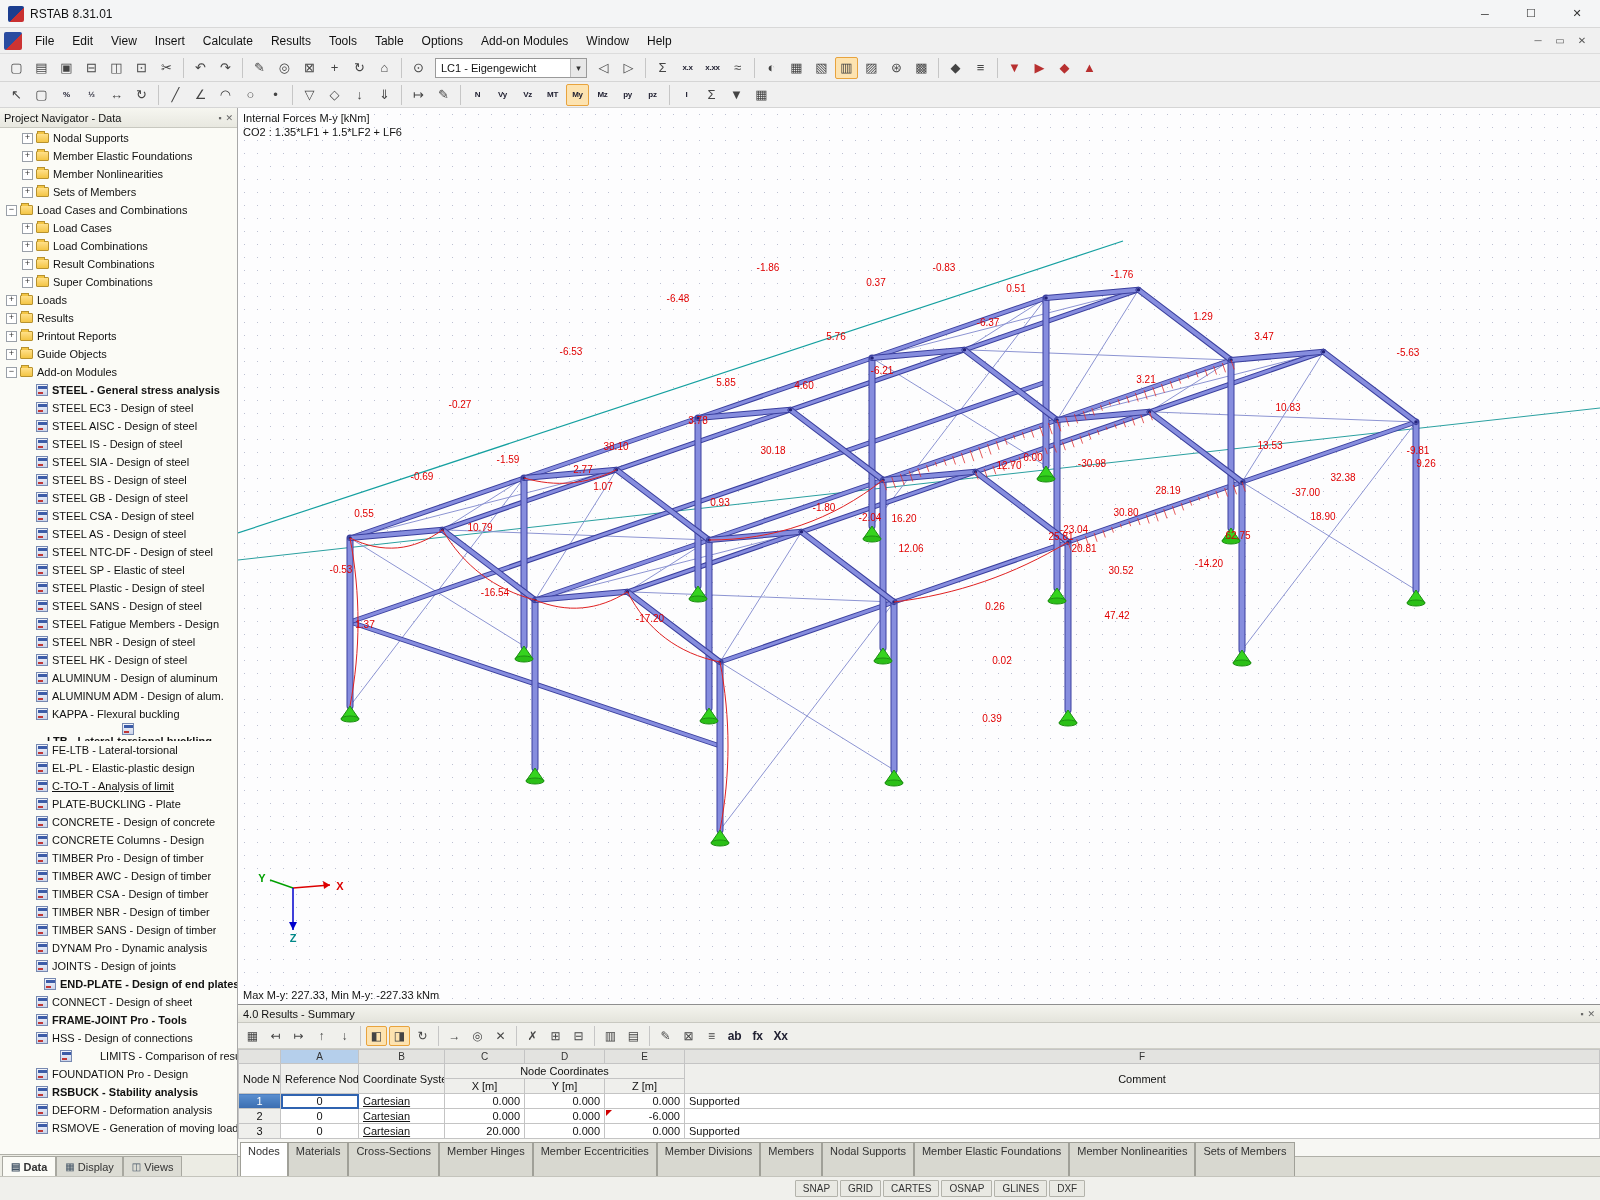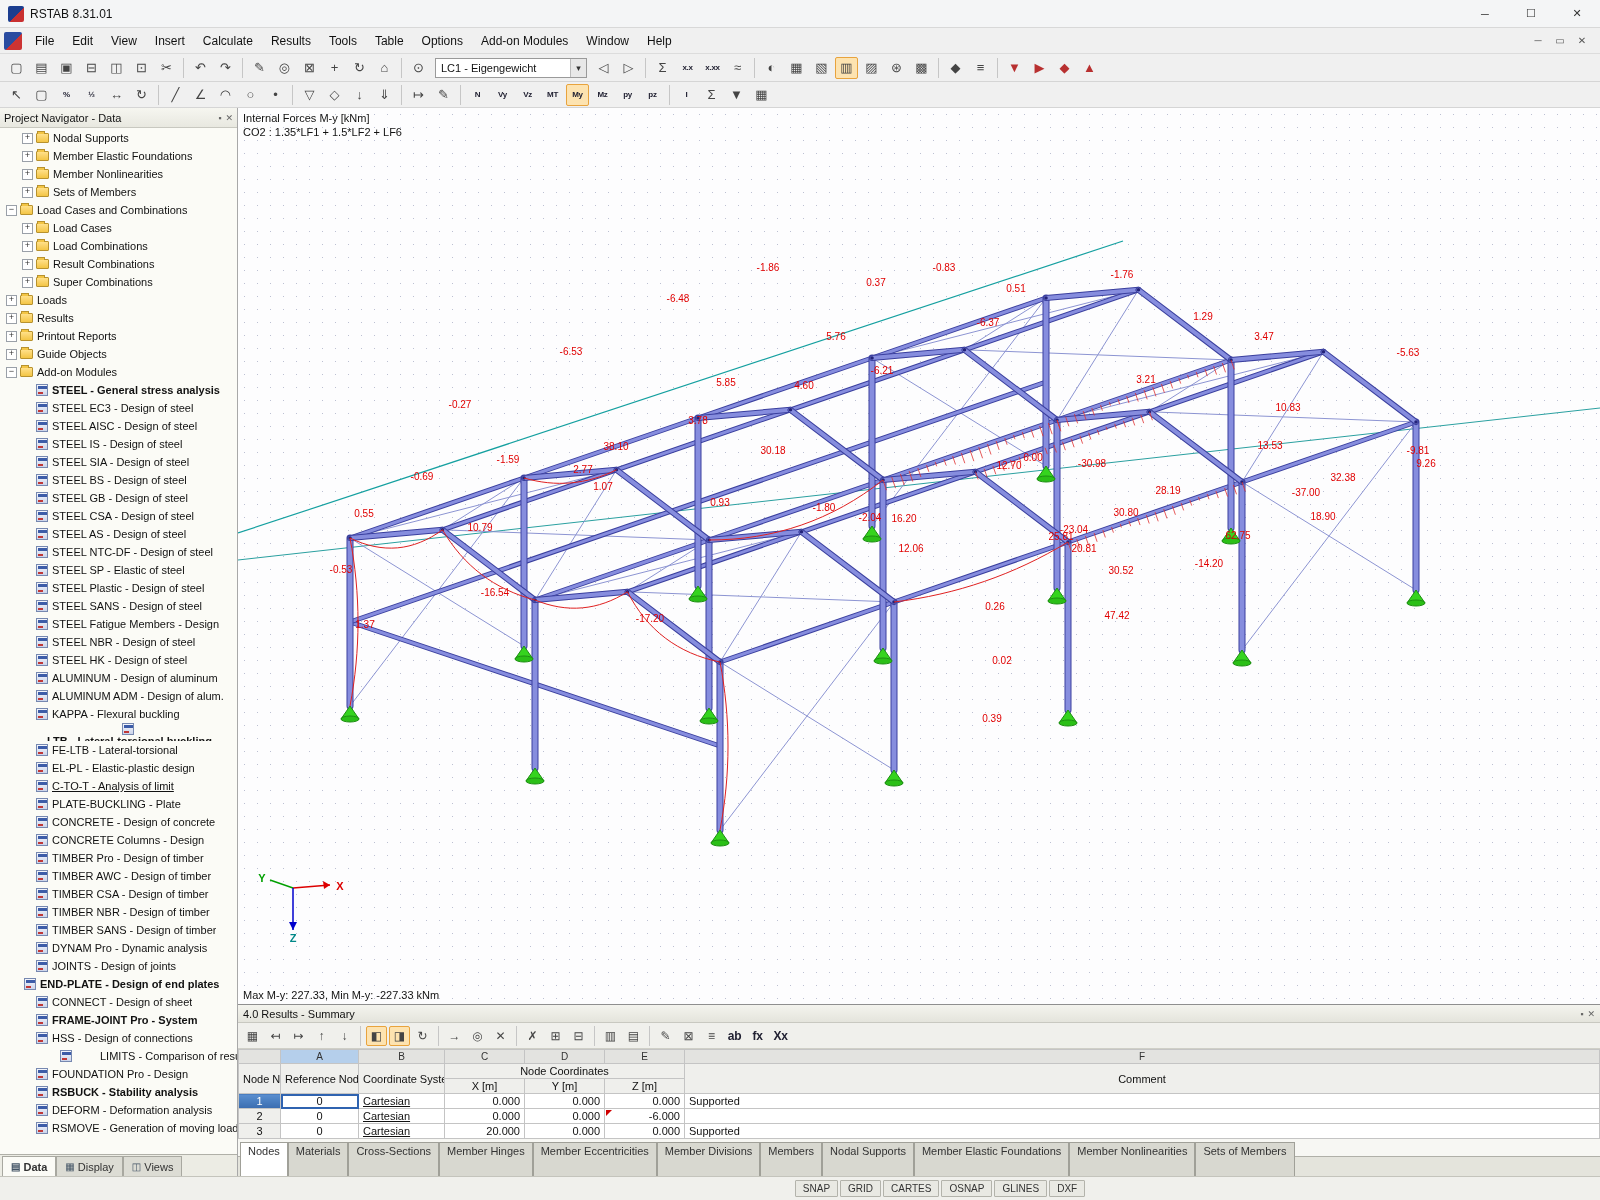--- a/index.html
+++ b/index.html
@@ -495,34 +495,34 @@
           <div class="trow" style="padding-left: 22px;">
             <span class="expspace"></span>
             <span class="mod"></span>
             <span class="tlabel">DYNAM Pro - Dynamic analysis</span>
           </div>
           <div class="trow" style="padding-left: 22px;">
             <span class="expspace"></span>
             <span class="mod"></span>
             <span class="tlabel">JOINTS - Design of joints</span>
           </div>
-          <div class="trow bold" style="padding-left: 10px;">
+          <div class="trow bold" style="padding-left: 30px;">
             <span class="expspace"></span>
             <span class="mod"></span>
             <span class="tlabel">END-PLATE - Design of end plates</span>
           </div>
           <div class="trow" style="padding-left: 22px;">
             <span class="expspace"></span>
             <span class="mod"></span>
             <span class="tlabel">CONNECT - Design of sheet</span>
           </div>
           <div class="trow bold" style="padding-left: 22px;">
             <span class="expspace"></span>
             <span class="mod"></span>
-            <span class="tlabel">FRAME-JOINT Pro - System</span>
+            <span class="tlabel">FRAME-JOINT Pro - Tools</span>
           </div>
           <div class="trow" style="padding-left: 22px;">
             <span class="expspace"></span>
             <span class="mod"></span>
             <span class="tlabel">HSS - Design of connections</span>
           </div>
           <div class="trow" style="padding-left: 22px; gap: 24px;">
             <span class="expspace"></span>
             <span class="mod"></span>
             <span class="tlabel">LIMITS - Comparison of results</span>

